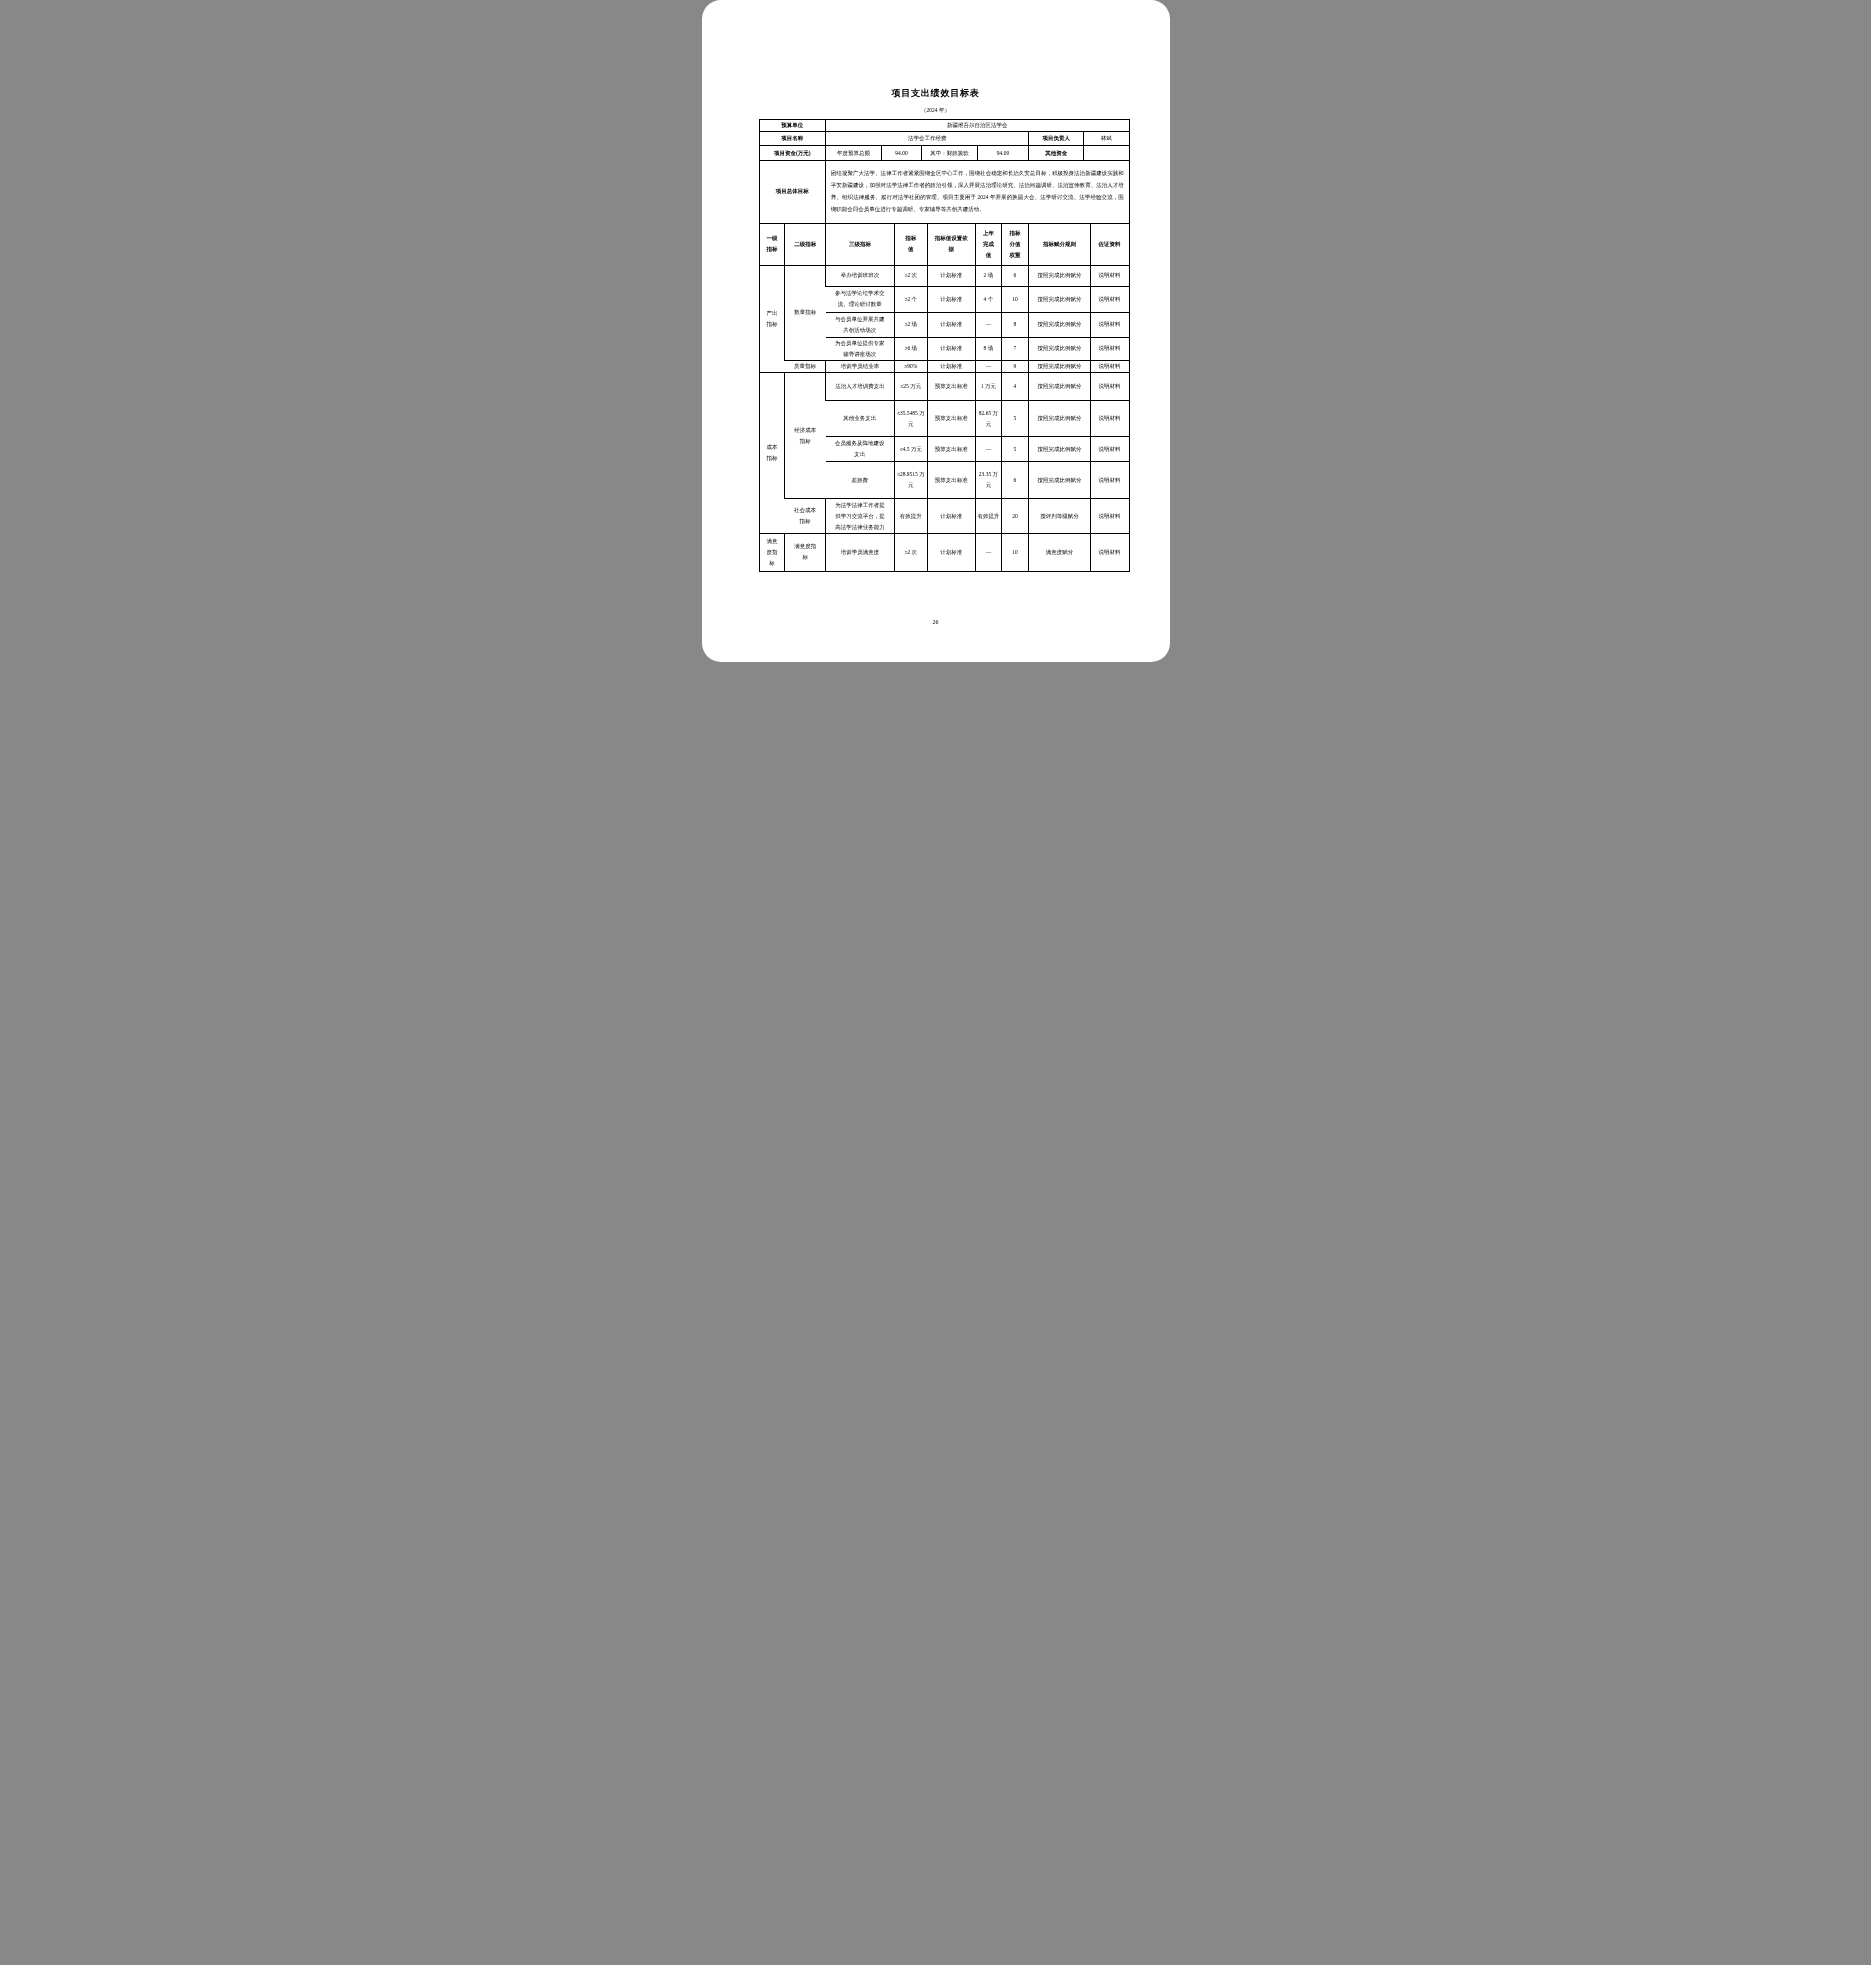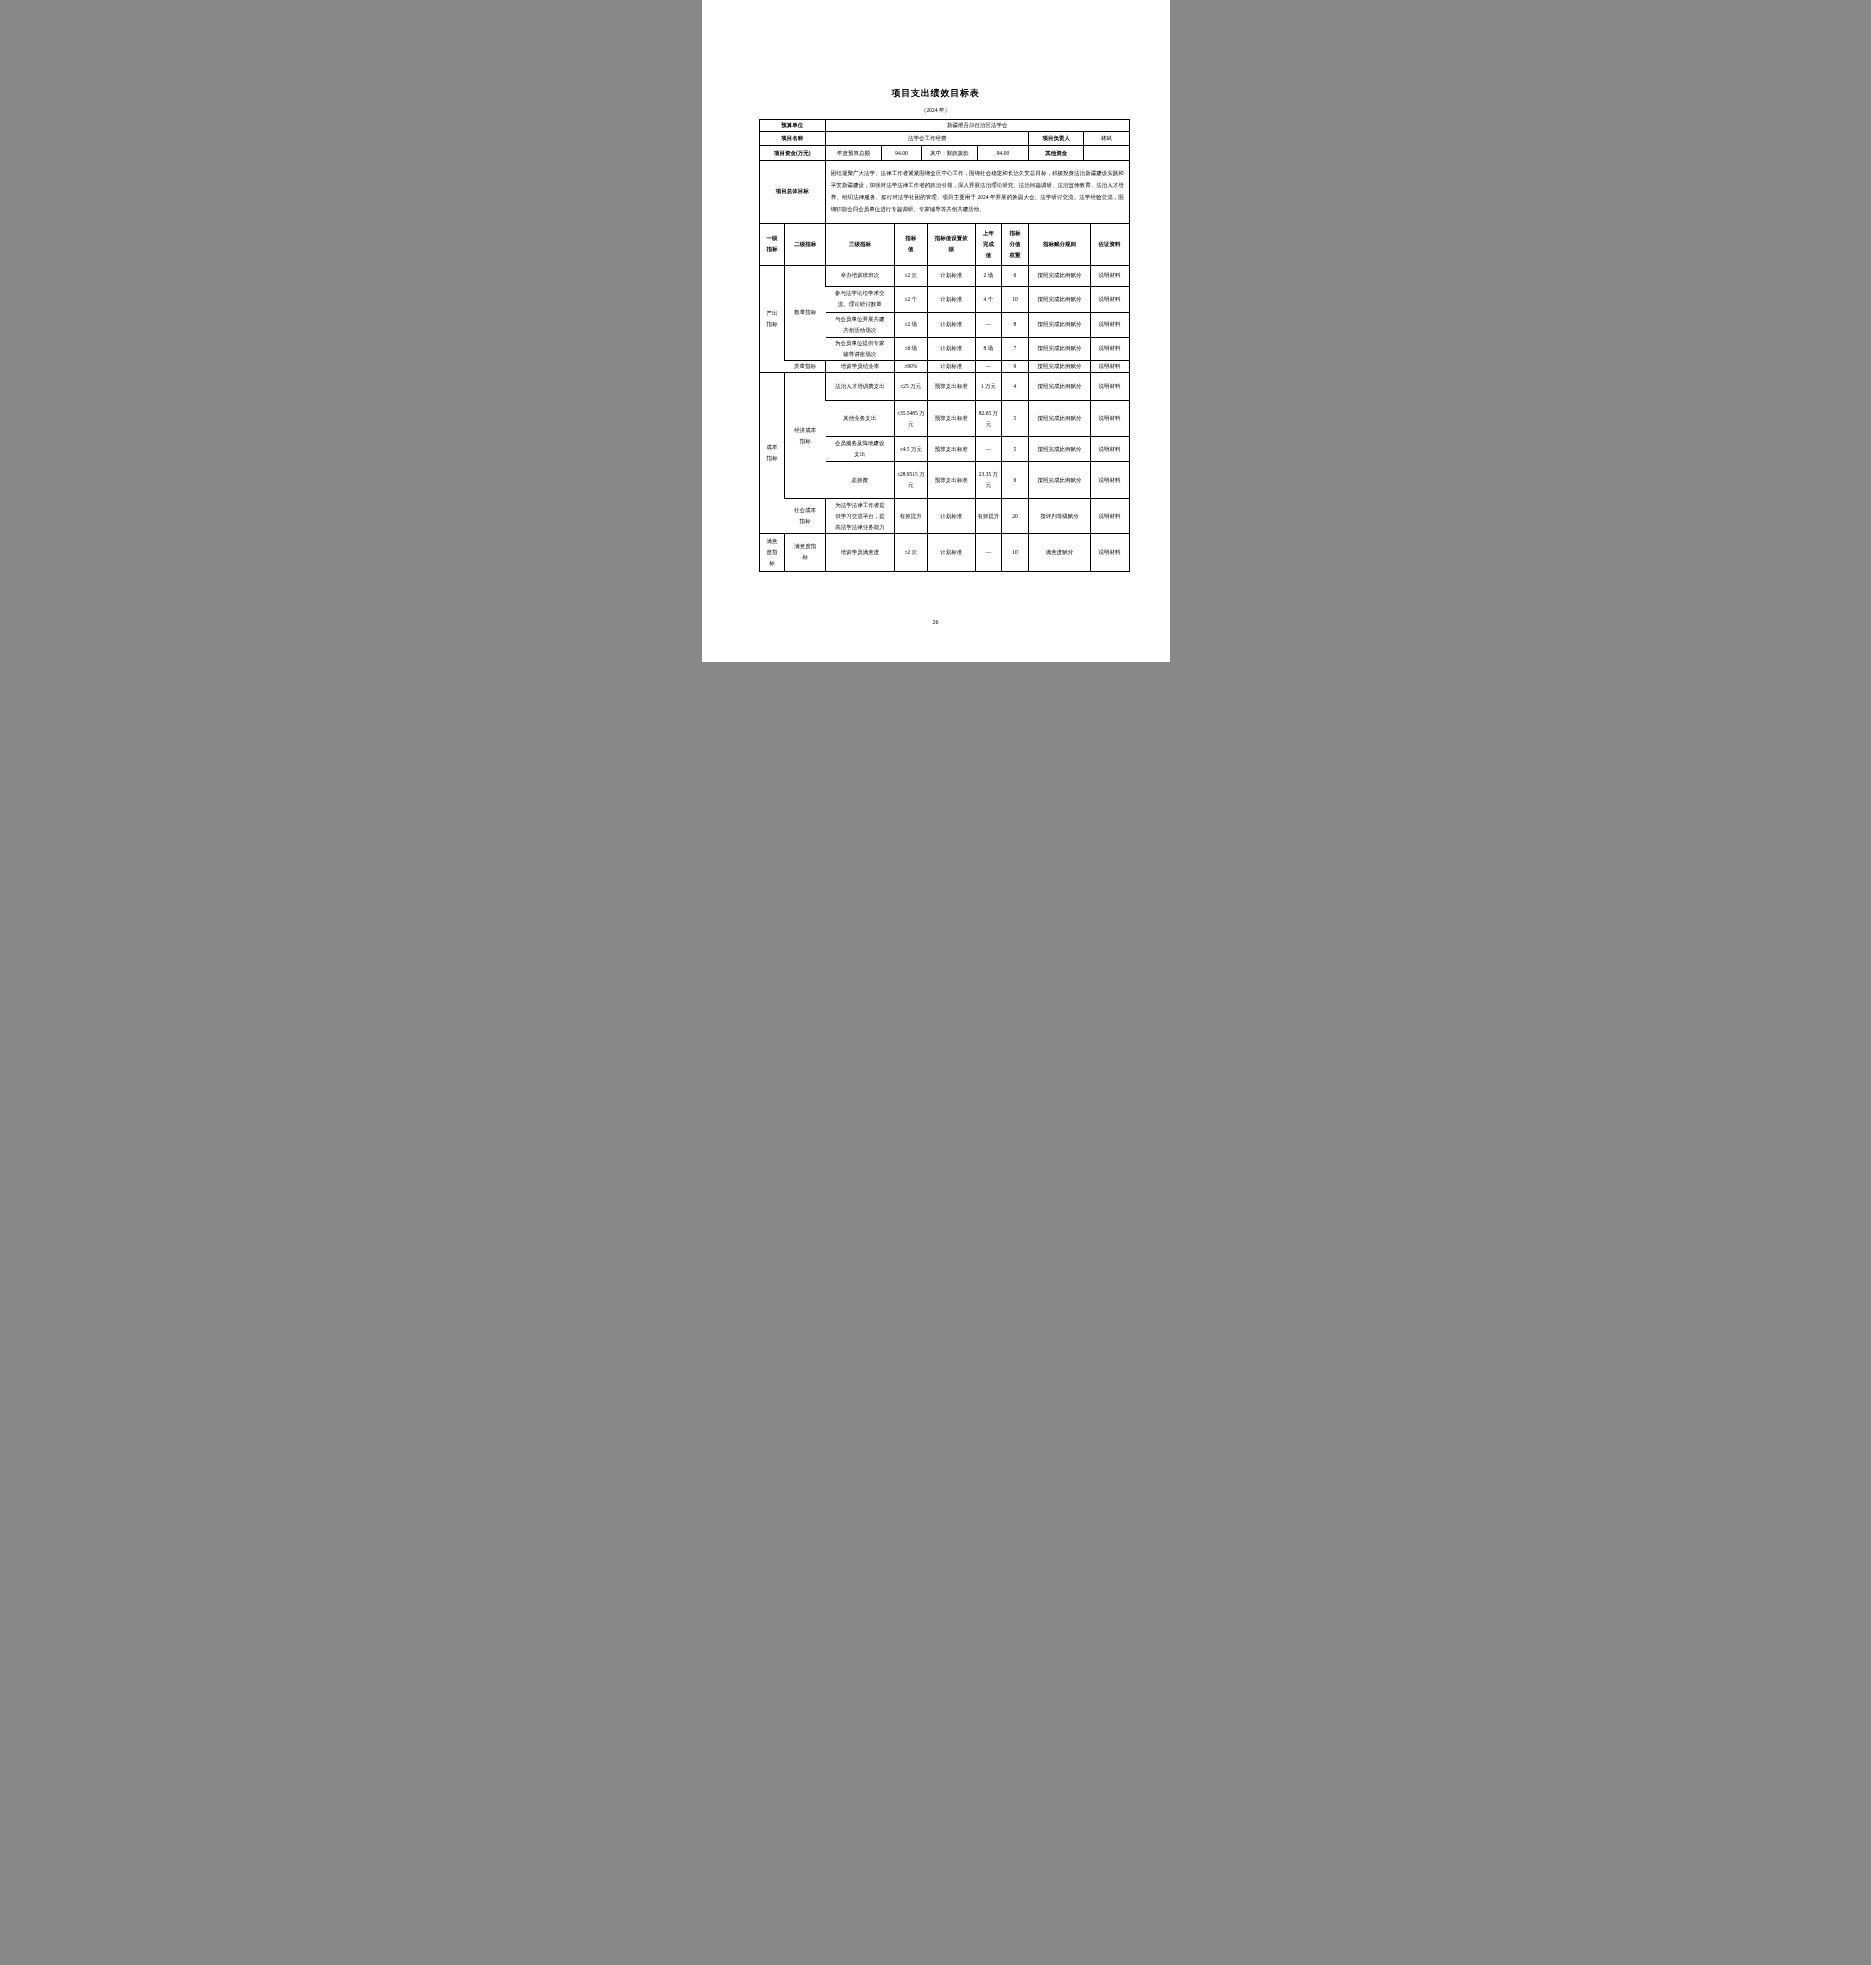--- a/index.html
+++ b/index.html
@@ -3,20 +3,21 @@
 <meta charset="utf-8">
 <style>
   html,body { margin:0; padding:0; background:#888; }
   .page {
     position:relative;
     width:468px; height:662px;
     margin:0 auto;
     background:#ffffff;
     font-family:"Liberation Serif","DejaVu Serif",serif;
     color:#000;
+    border-radius:19px;
   }
   .title {
     position:absolute; top:87px; left:0; width:100%;
     text-align:center;
     font-size:9px; font-weight:bold; letter-spacing:0.8px;
     margin:0;
   }
   .subtitle {
     position:absolute; top:107px; left:0; width:100%;
     text-align:center;

